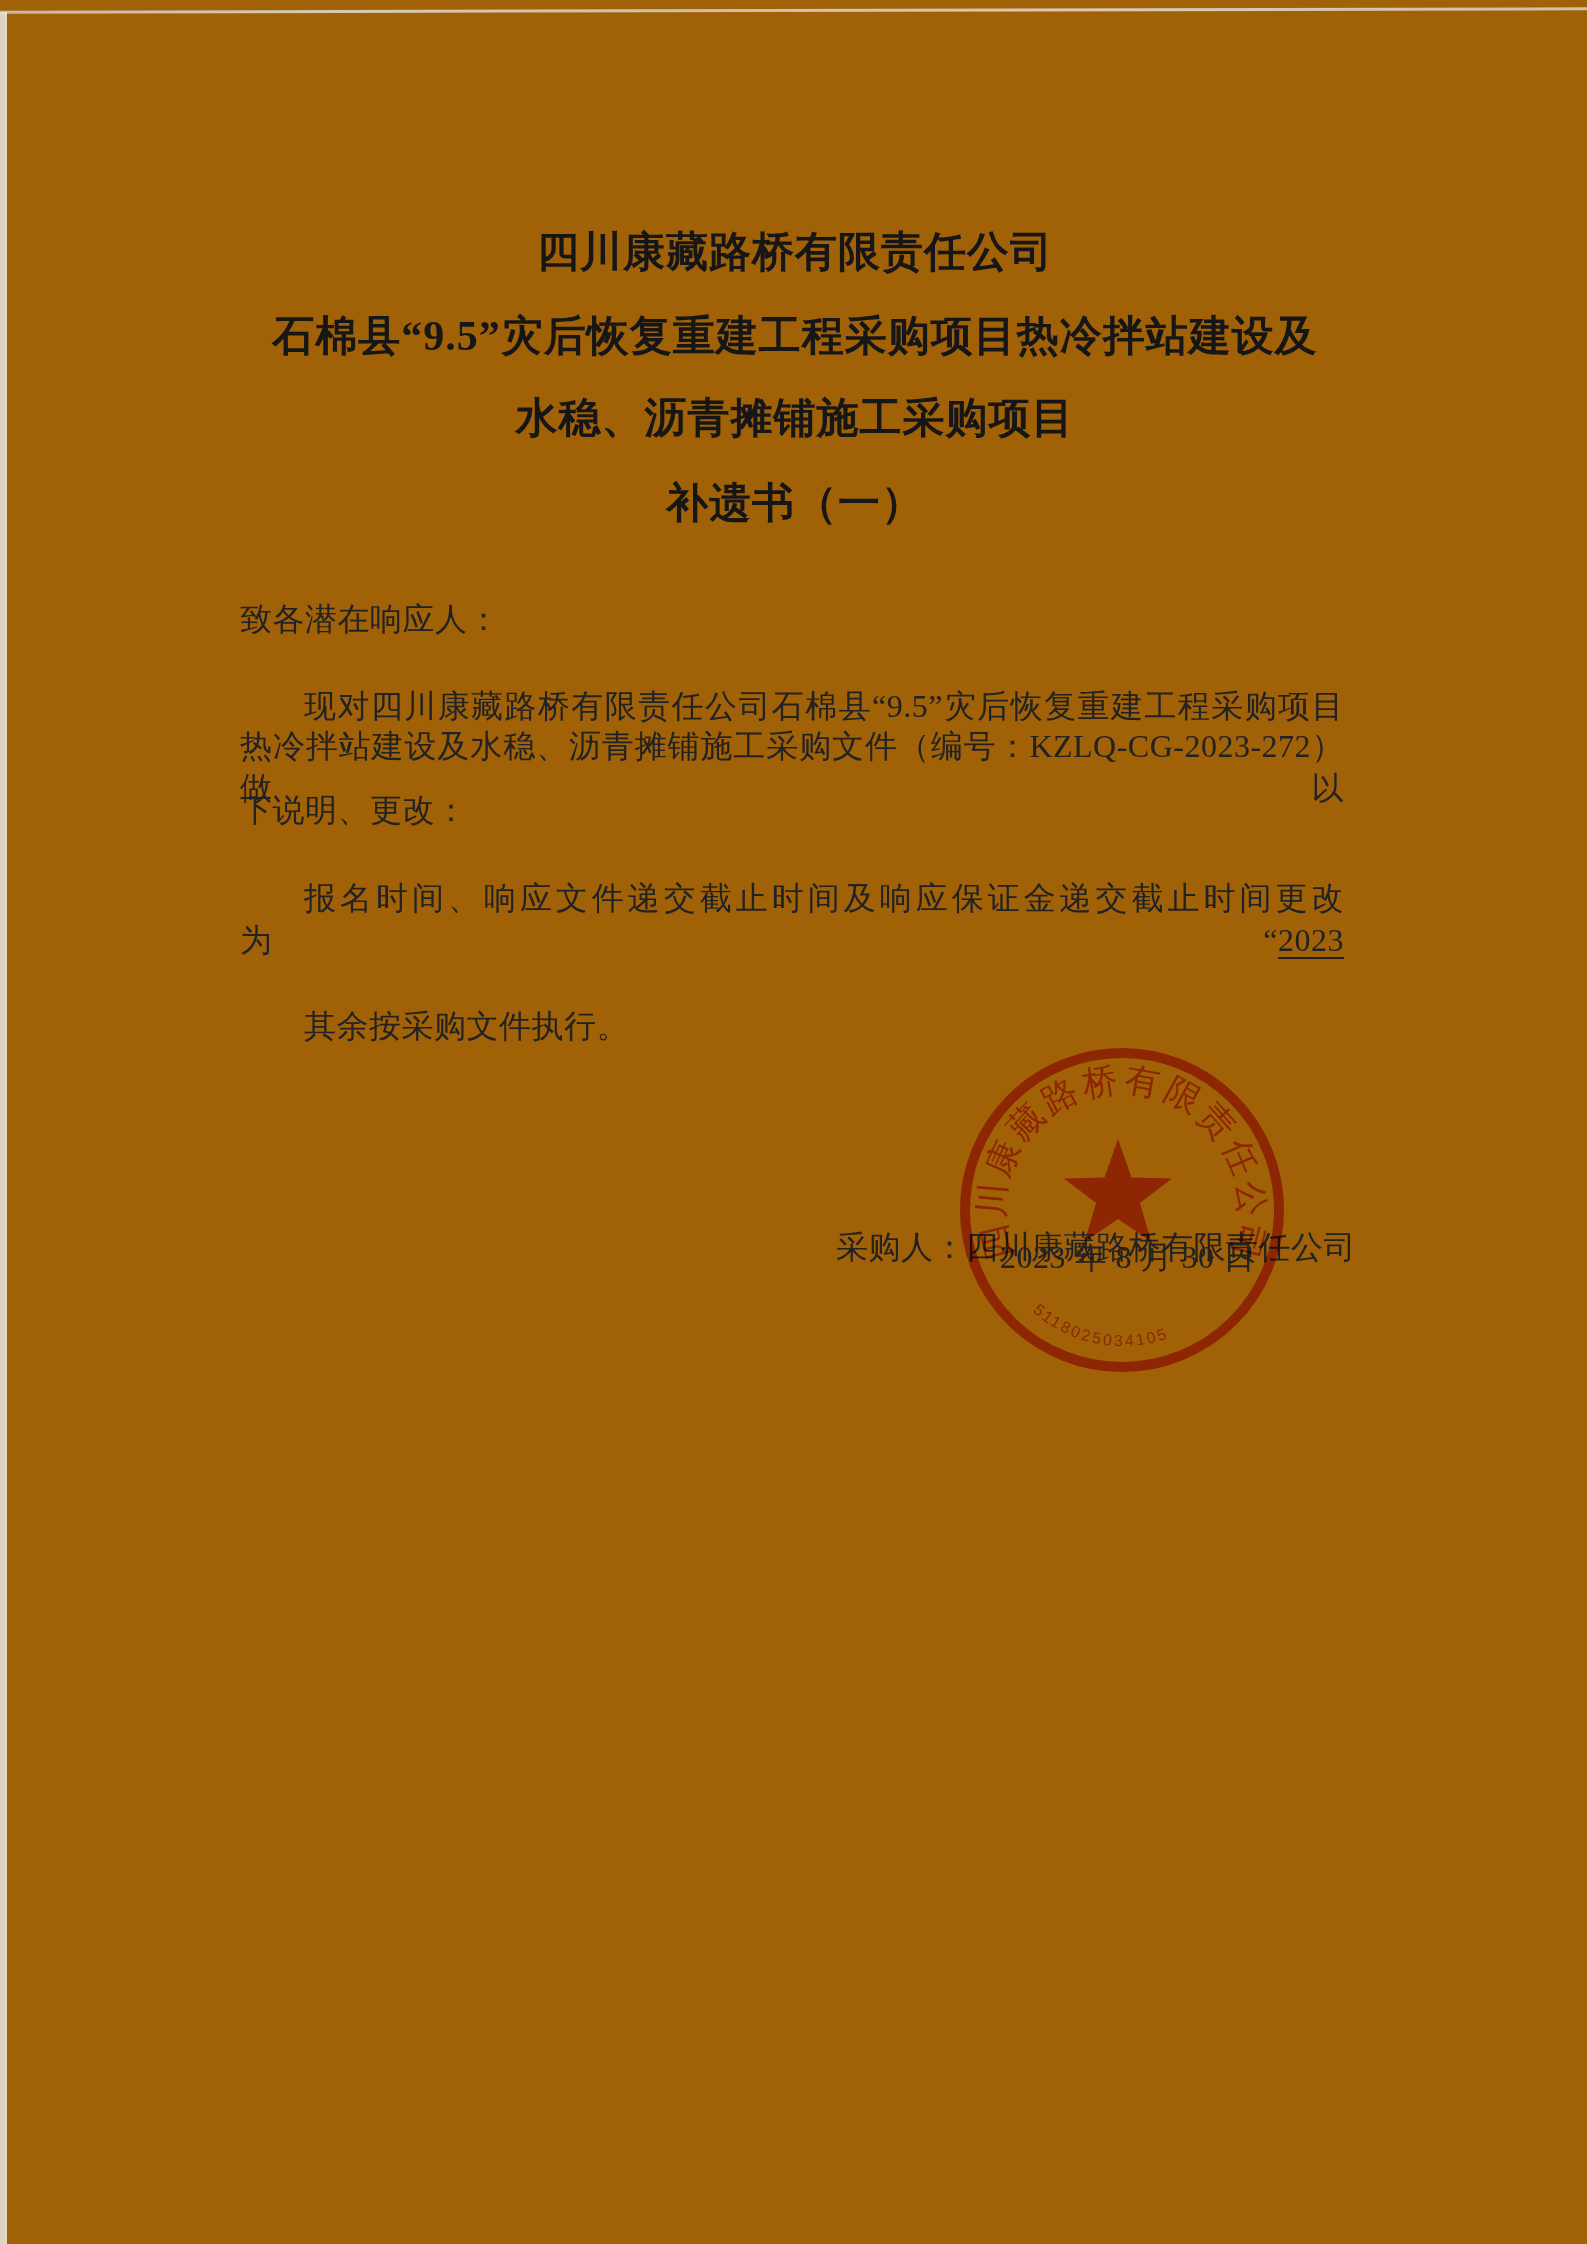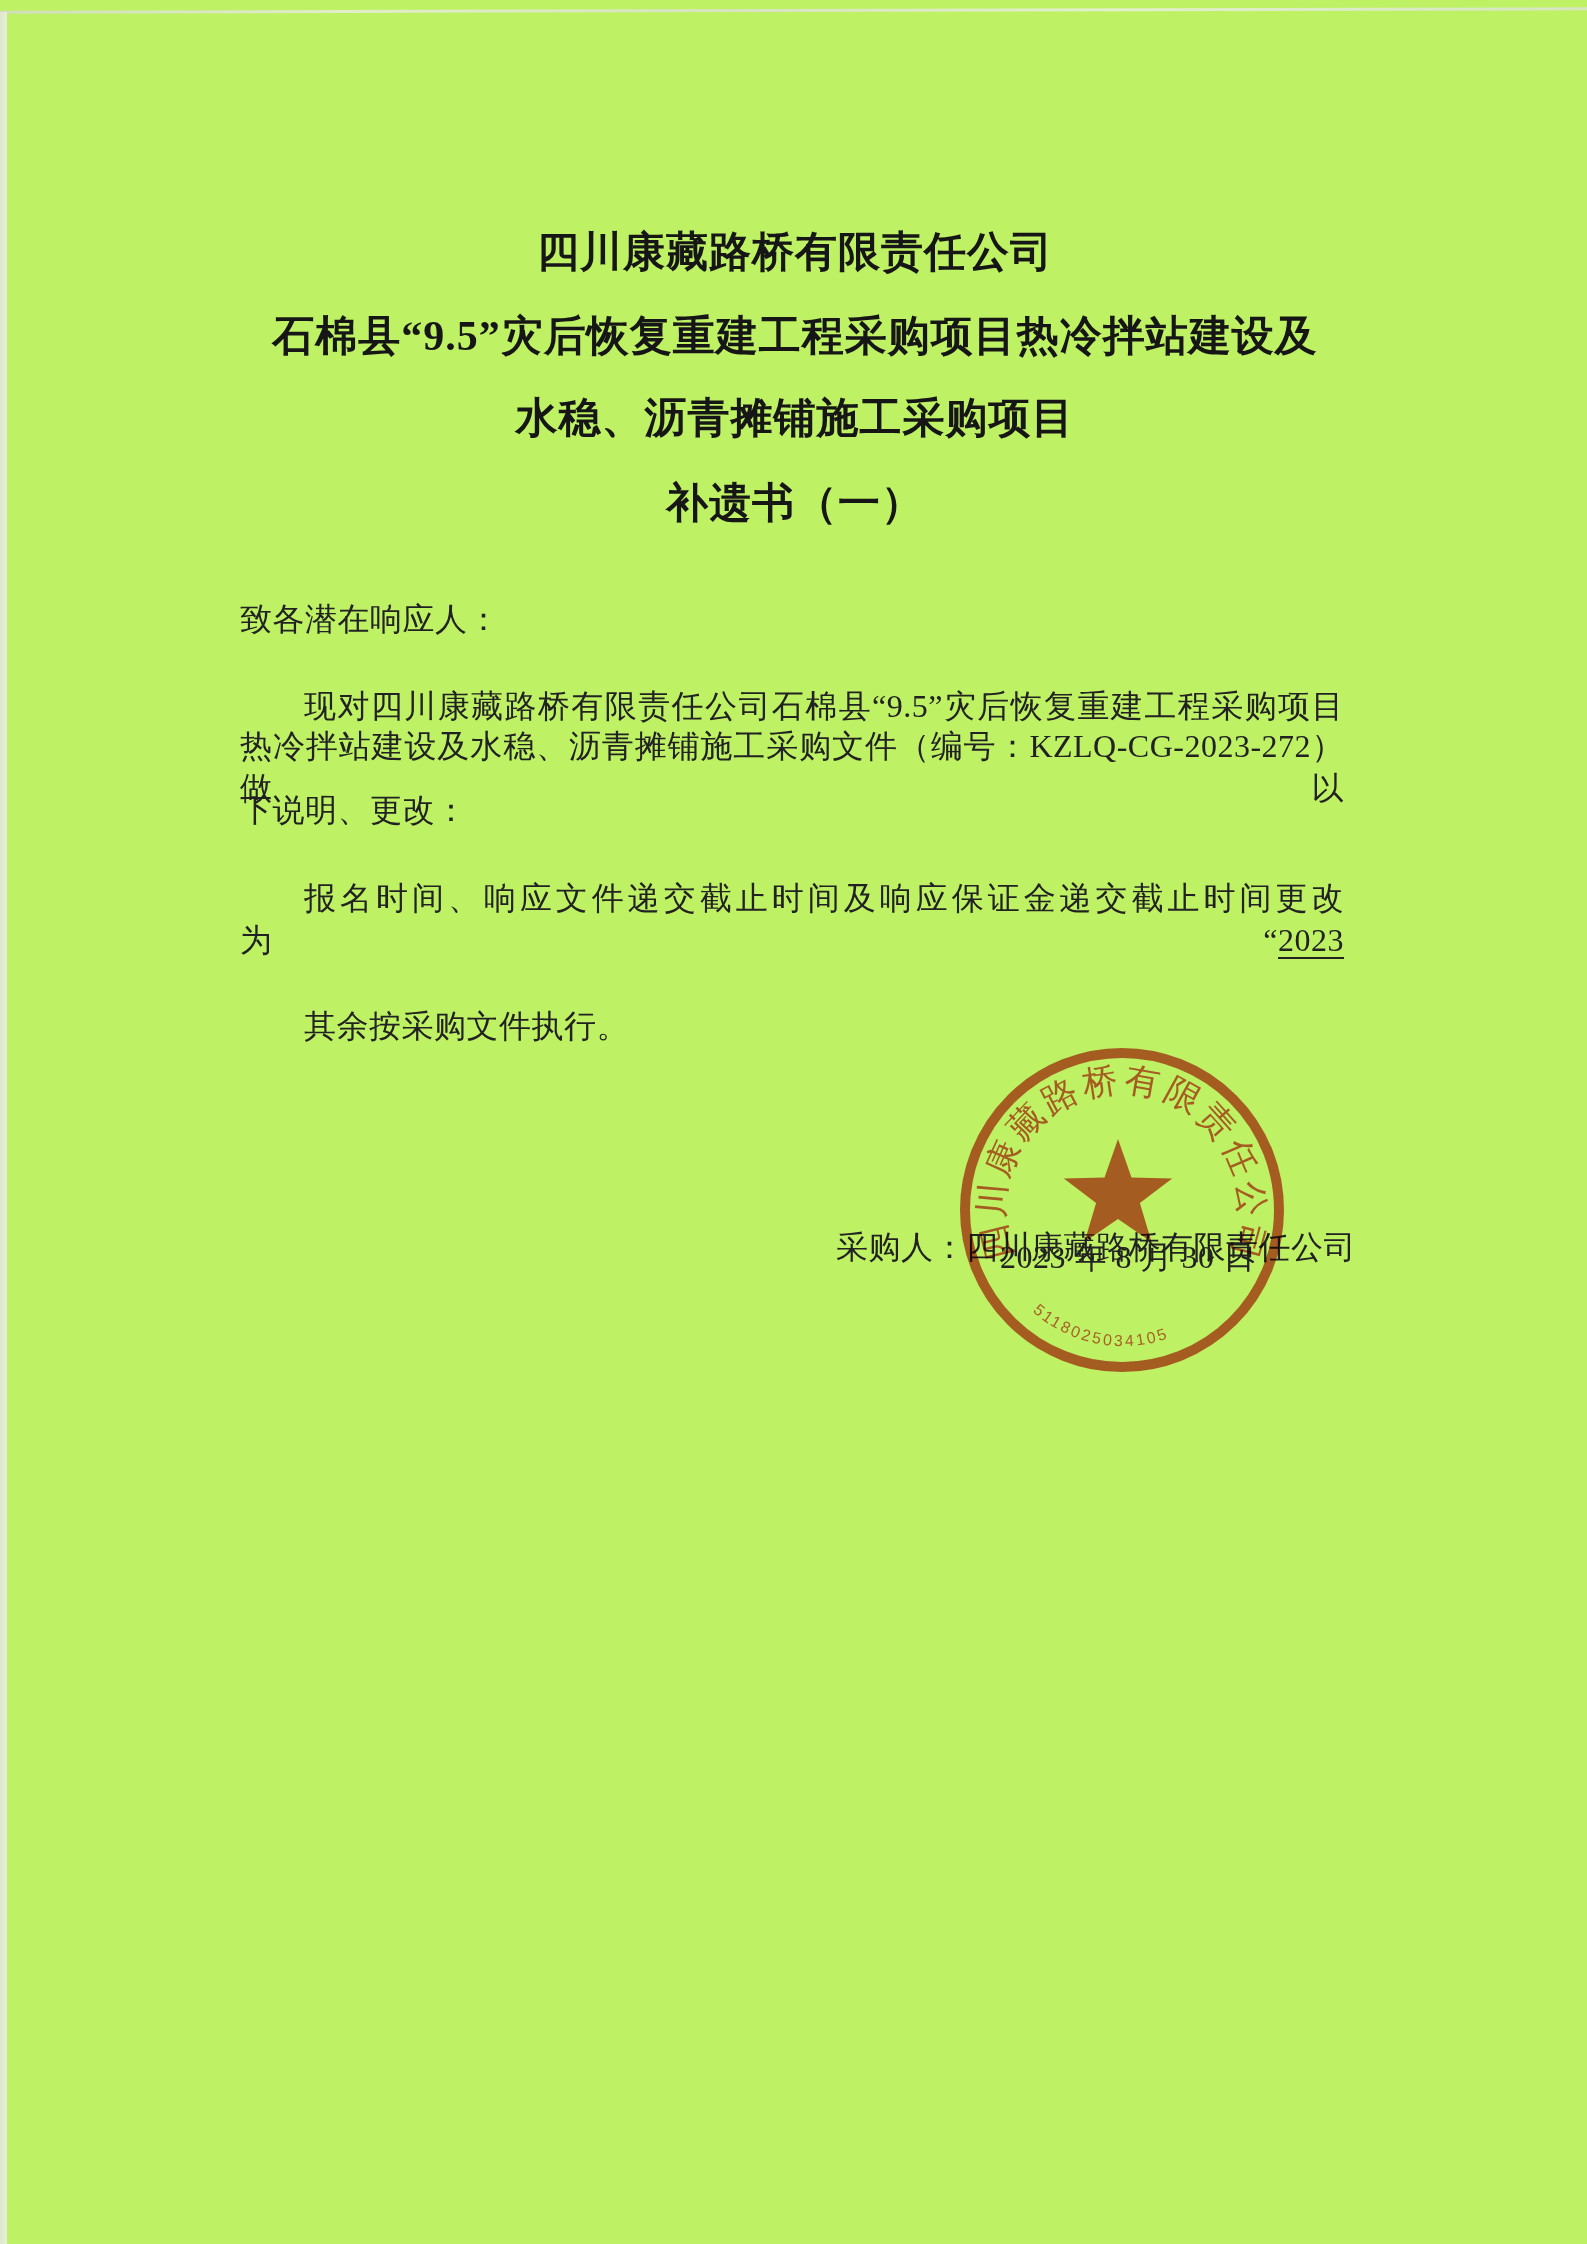--- a/index.html
+++ b/index.html
@@ -1,20 +1,20 @@
 <!DOCTYPE html>
 <html><head>
 <meta charset="utf-8">
 <style>
   html,body{margin:0;padding:0;background:#f2f2f2;}
   .page{
     position:relative;
     width:1587px;height:2244px;
     margin:0 auto;
-    background:#bef264;
+    background:#a16207;
     overflow:hidden;
     font-family:"Liberation Serif","DejaVu Serif",serif;
     color:#262626;
   }
   
   .edge-top{
     position:absolute;left:0;top:9px;width:100%;height:3px;
     background:linear-gradient(90deg,#d6d6d6,#ececec 22%,#dedede 45%,#eeeeee 70%,#e0e0e0);
     transform:rotate(-0.12deg);
     opacity:.75;

